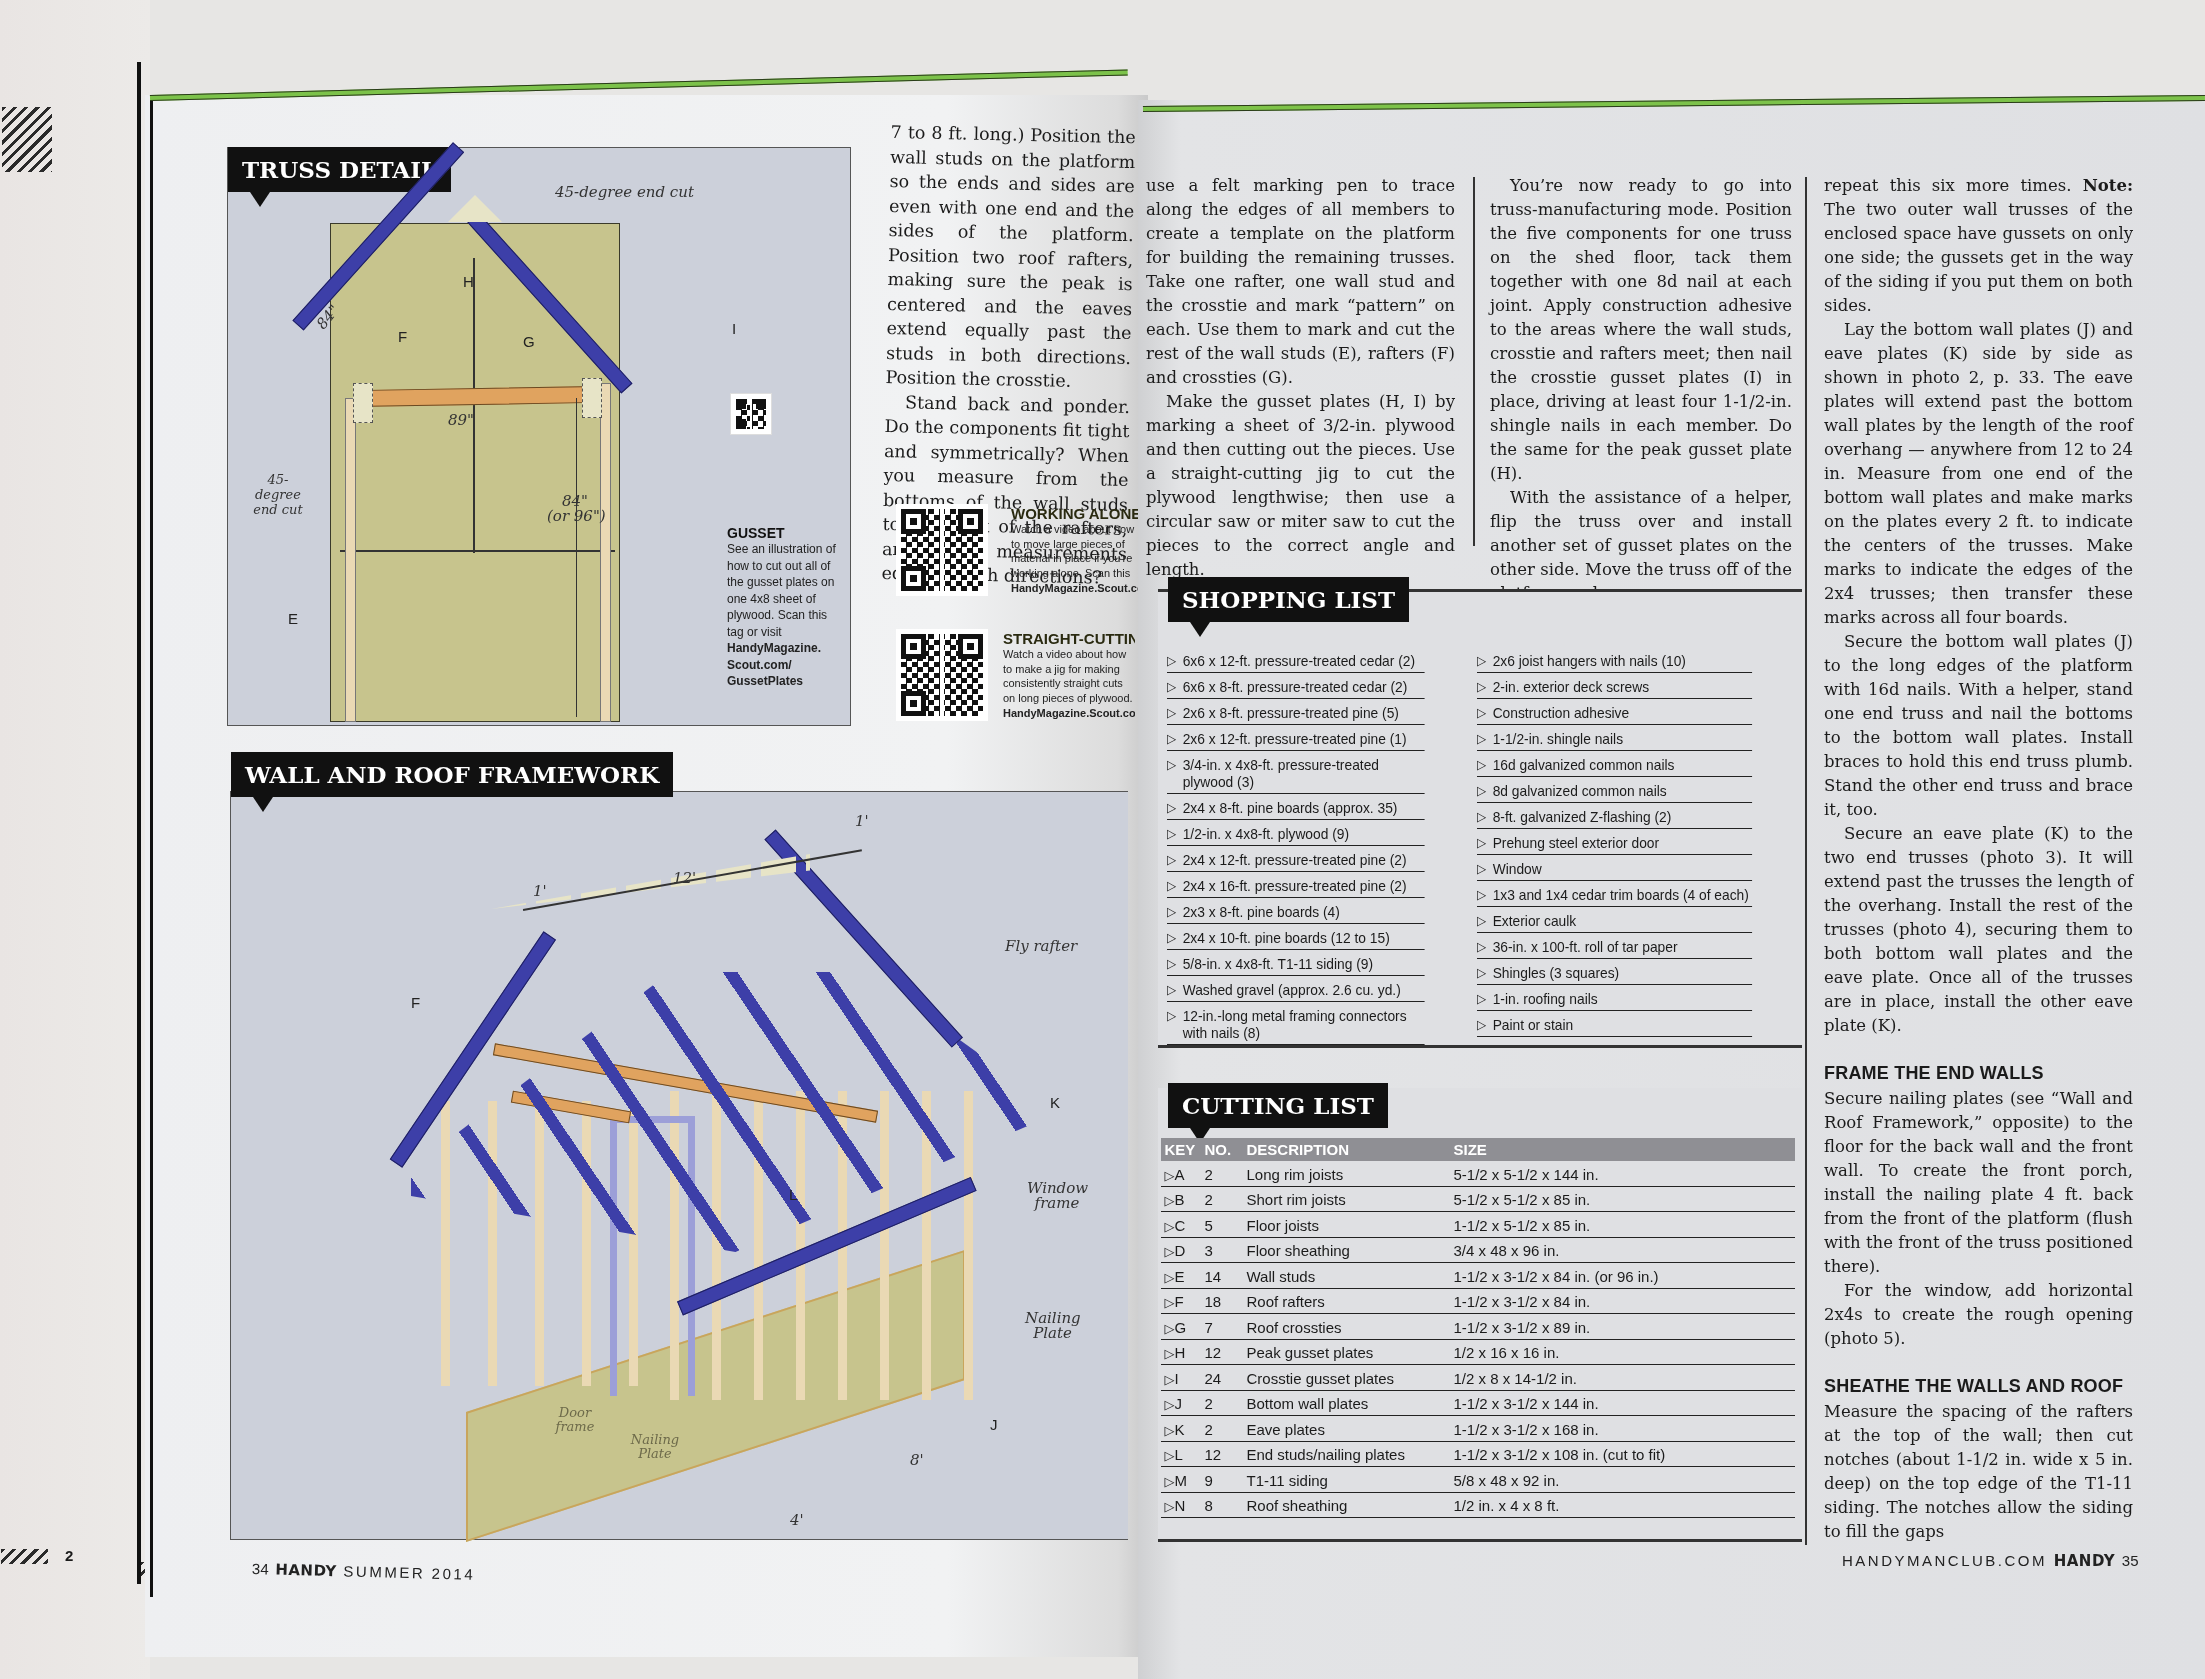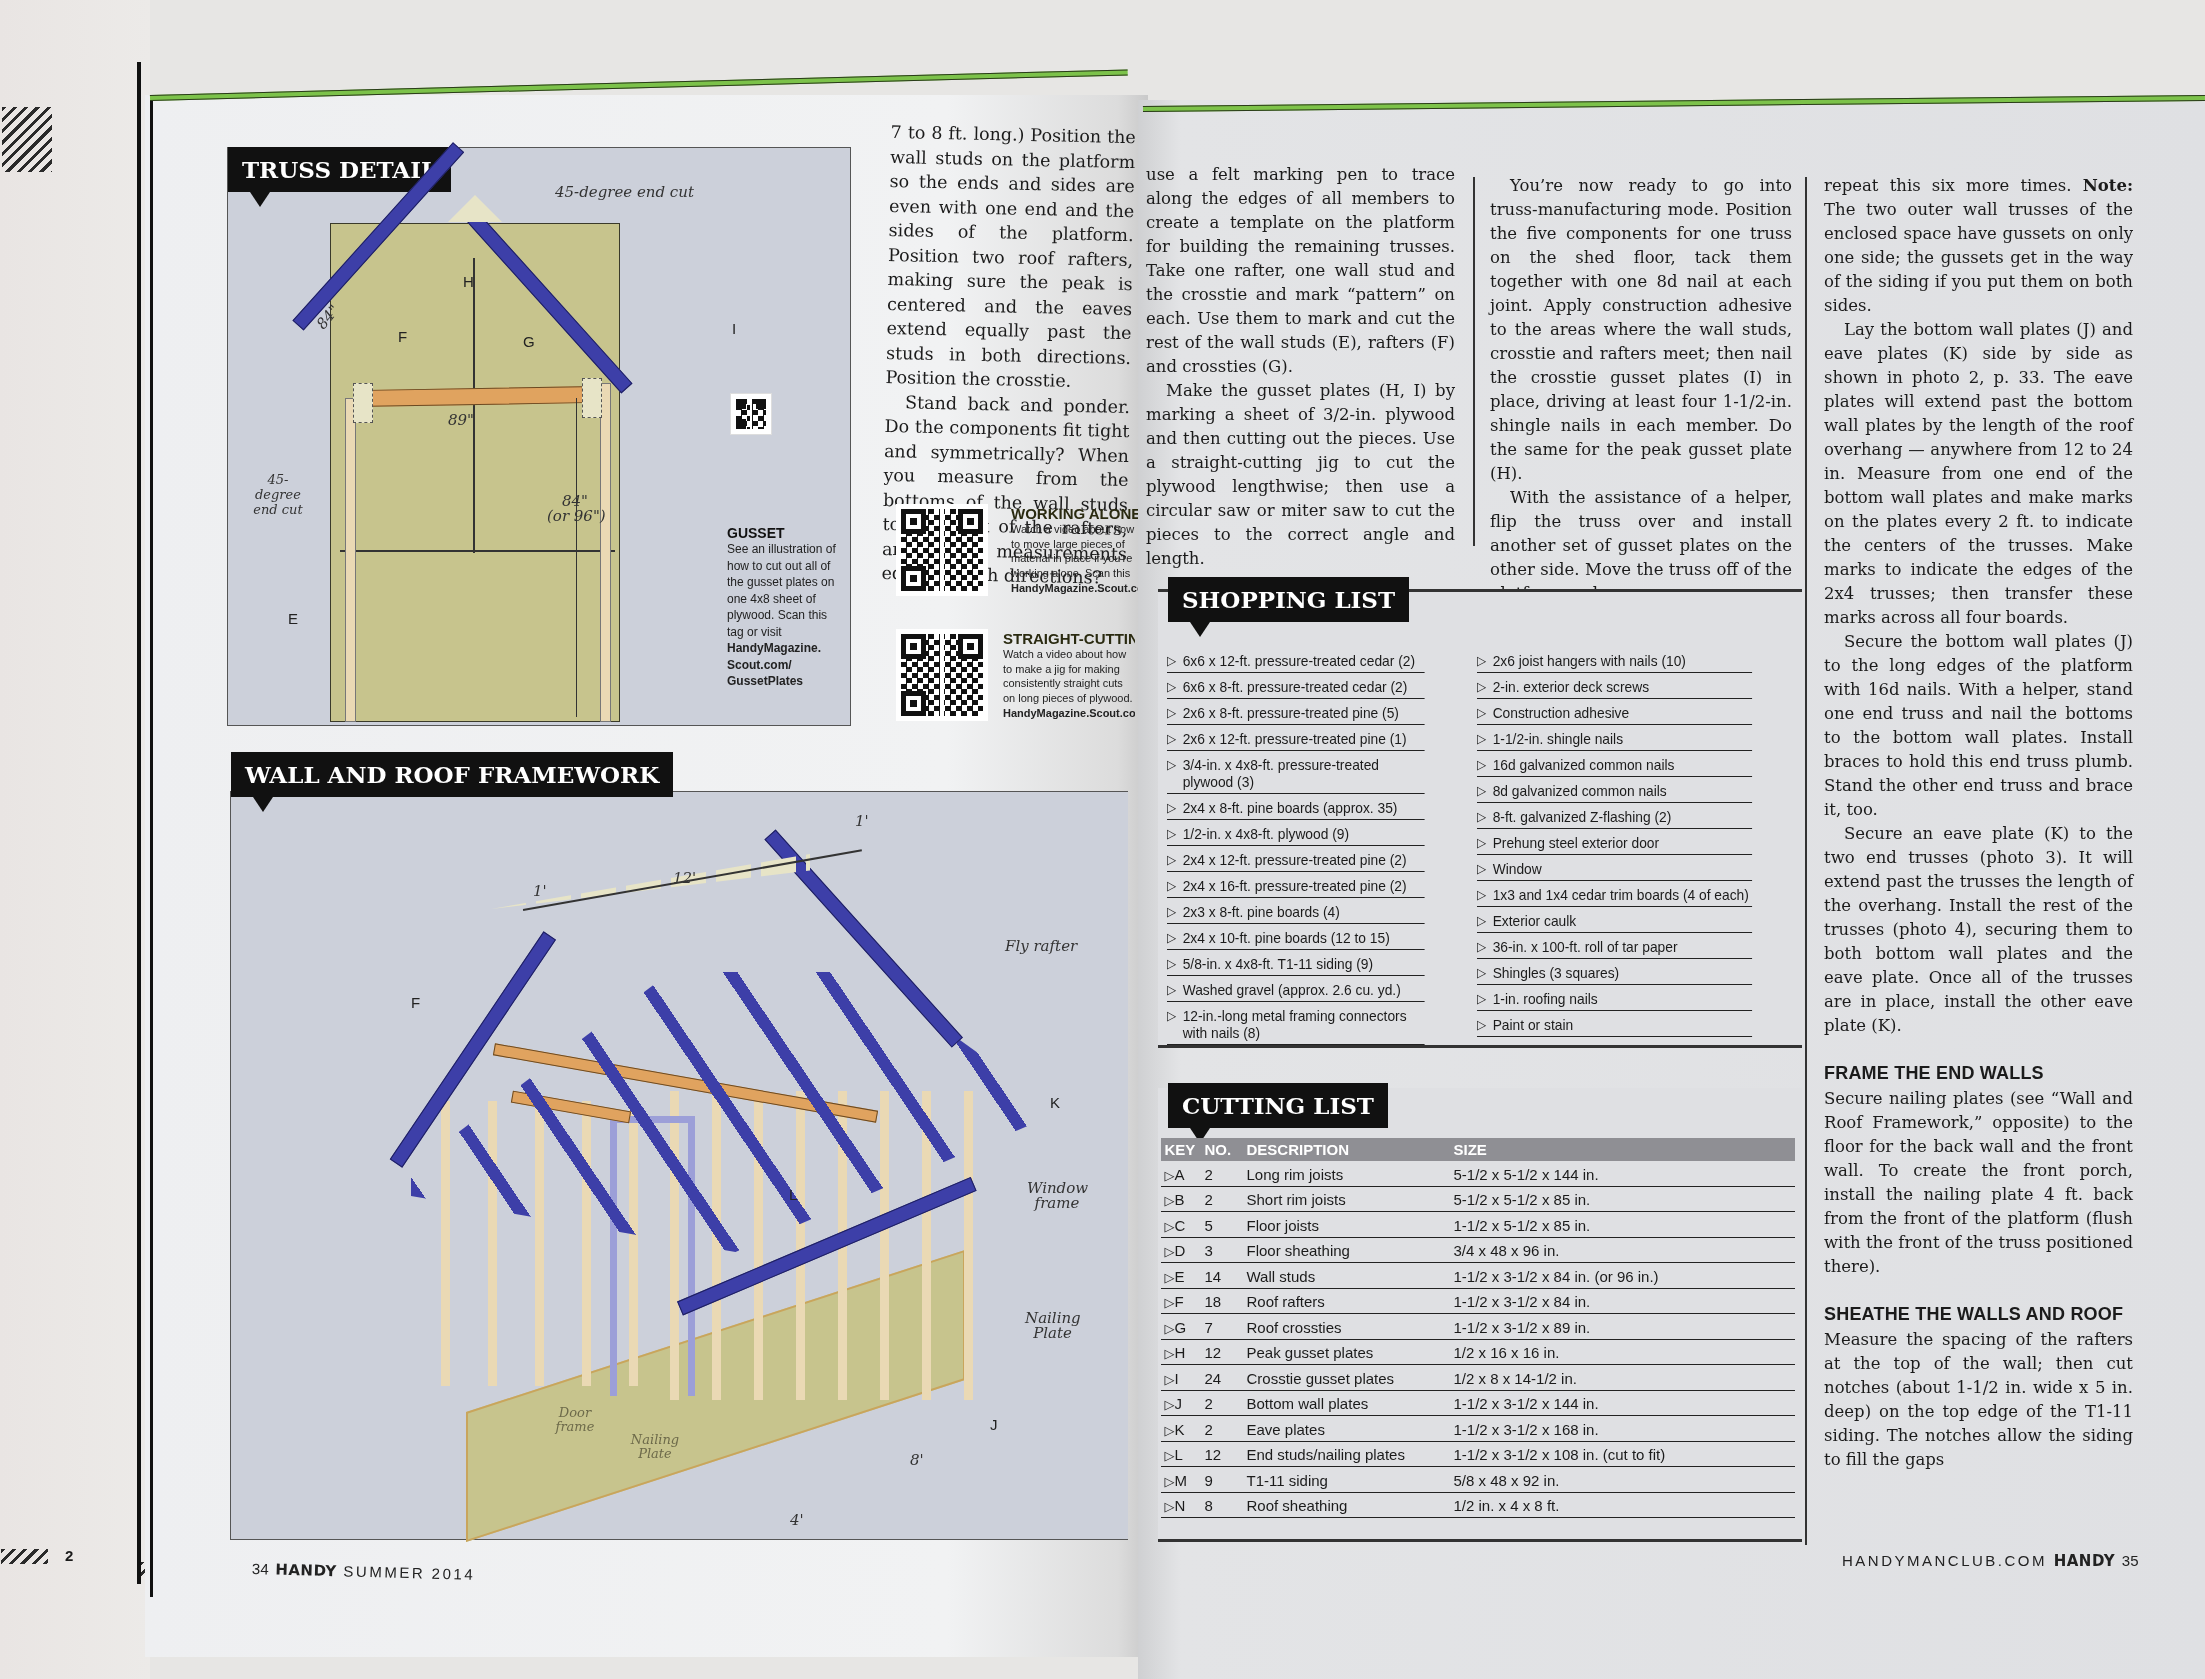--- a/index.html
+++ b/index.html
@@ -218,39 +218,40 @@
 
 <div class="abs footer" style="left:252px;top:1560px;transform:rotate(1.5deg);transform-origin:left;">
   <span style="letter-spacing:0;">34</span>
   <b>HANDY</b>
   <span>SUMMER 2014</span>
 </div>
 
 <div class="abs page-right"></div>
 <div class="abs green-rule" style="left:1143px;top:106px;width:1062px;transform:rotate(-0.6deg);transform-origin:left;"></div>
 
-<div class="abs col-text" style="left:1146px;top:163px;width:309px;">
+<div class="abs col-text" style="left:1146px;top:174px;width:309px;">
   <p>use a felt marking pen to trace along the edges of all members to create a template on the platform for building the remaining trusses. Take one rafter, one wall stud and the crosstie and mark “pattern” on each. Use them to mark and cut the rest of the wall studs (E), rafters (F) and crossties (G).</p>
   <p class="ind">Make the gusset plates (H, I) by marking a sheet of 3/2-in. plywood and then cutting out the pieces. Use a straight-cutting jig to cut the plywood lengthwise; then use a circular saw or miter saw to cut the pieces to the correct angle and length.</p>
 </div>
 <div class="abs" style="left:1473px;top:177px;width:1.5px;height:369px;background:#333;"></div>
 
 <div class="abs col-text" style="left:1490px;top:174px;width:302px;">
   <p class="ind">You’re now ready to go into truss-manufacturing mode. Position the five components for one truss on the shed floor, tack them together with one 8d nail at each joint. Apply construction adhesive to the areas where the wall studs, crosstie and rafters meet; then nail the crosstie gusset plates (I) in place, driving at least four 1-1/2-in. shingle nails in each member. Do the same for the peak gusset plate (H).</p>
   <p class="ind">With the assistance of a helper, flip the truss over and install another set of gusset plates on the other side. Move the truss off of the platform and</p>
 </div>
 <div class="abs" style="left:1805px;top:177px;width:1.5px;height:1368px;background:#333;"></div>
 
 <div class="abs col-text" style="left:1824px;top:174px;width:309px;">
   <p><span>repeat this six more times. </span><b>Note:</b><span> The two outer wall trusses of the enclosed space have gussets on only one side; the gussets get in the way of the siding if you put them on both sides.</span></p>
   <p class="ind">Lay the bottom wall plates (J) and eave plates (K) side by side as shown in photo 2, p. 33. The eave plates will extend past the bottom wall plates by the length of the roof overhang — anywhere from 12 to 24 in. Measure from one end of the bottom wall plates and make marks on the plates every 2 ft. to indicate the centers of the trusses. Make marks to indicate the edges of the 2x4 trusses; then transfer these marks across all four boards.</p>
   <p class="ind">Secure the bottom wall plates (J) to the long edges of the platform with 16d nails. With a helper, stand one end truss and nail the bottoms to the bottom wall plates. Install braces to hold this end truss plumb. Stand the other end truss and brace it, too.</p>
   <p class="ind">Secure an eave plate (K) to the two end trusses (photo 3). It will extend past the trusses the length of the overhang. Install the rest of the trusses (photo 4), securing them to both bottom wall plates and the eave plate. Once all of the trusses are in place, install the other eave plate (K).</p>
   <div class="section-h">FRAME THE END WALLS</div>
   <p>Secure nailing plates (see “Wall and Roof Framework,” opposite) to the floor for the back wall and the front wall. To create the front porch, install the nailing plate 4 ft. back from the front of the platform (flush with the front of the truss positioned there).</p>
+  <p class="ind">For the window, add horizontal 2x4s to create the rough opening (photo 5).</p>
   <div class="section-h">SHEATHE THE WALLS AND ROOF</div>
   <p>Measure the spacing of the rafters at the top of the wall; then cut notches (about 1-1/2 in. wide x 5 in. deep) on the top edge of the T1-11 siding. The notches allow the siding to fill the gaps</p>
 </div>
 
 <div class="abs list-box" style="left:1158px;top:589px;width:644px;height:459px;">
   <div class="abs tag" style="left:10px;top:-15px;">SHOPPING LIST</div>
   <div class="shop-col" style="left:9px;width:280px;" id="shop-left">
       <div class="shop-item">6x6 x 12-ft. pressure-treated cedar (2)</div>
       <div class="shop-item">6x6 x 8-ft. pressure-treated cedar (2)</div>
       <div class="shop-item">2x6 x 8-ft. pressure-treated pine (5)</div>

